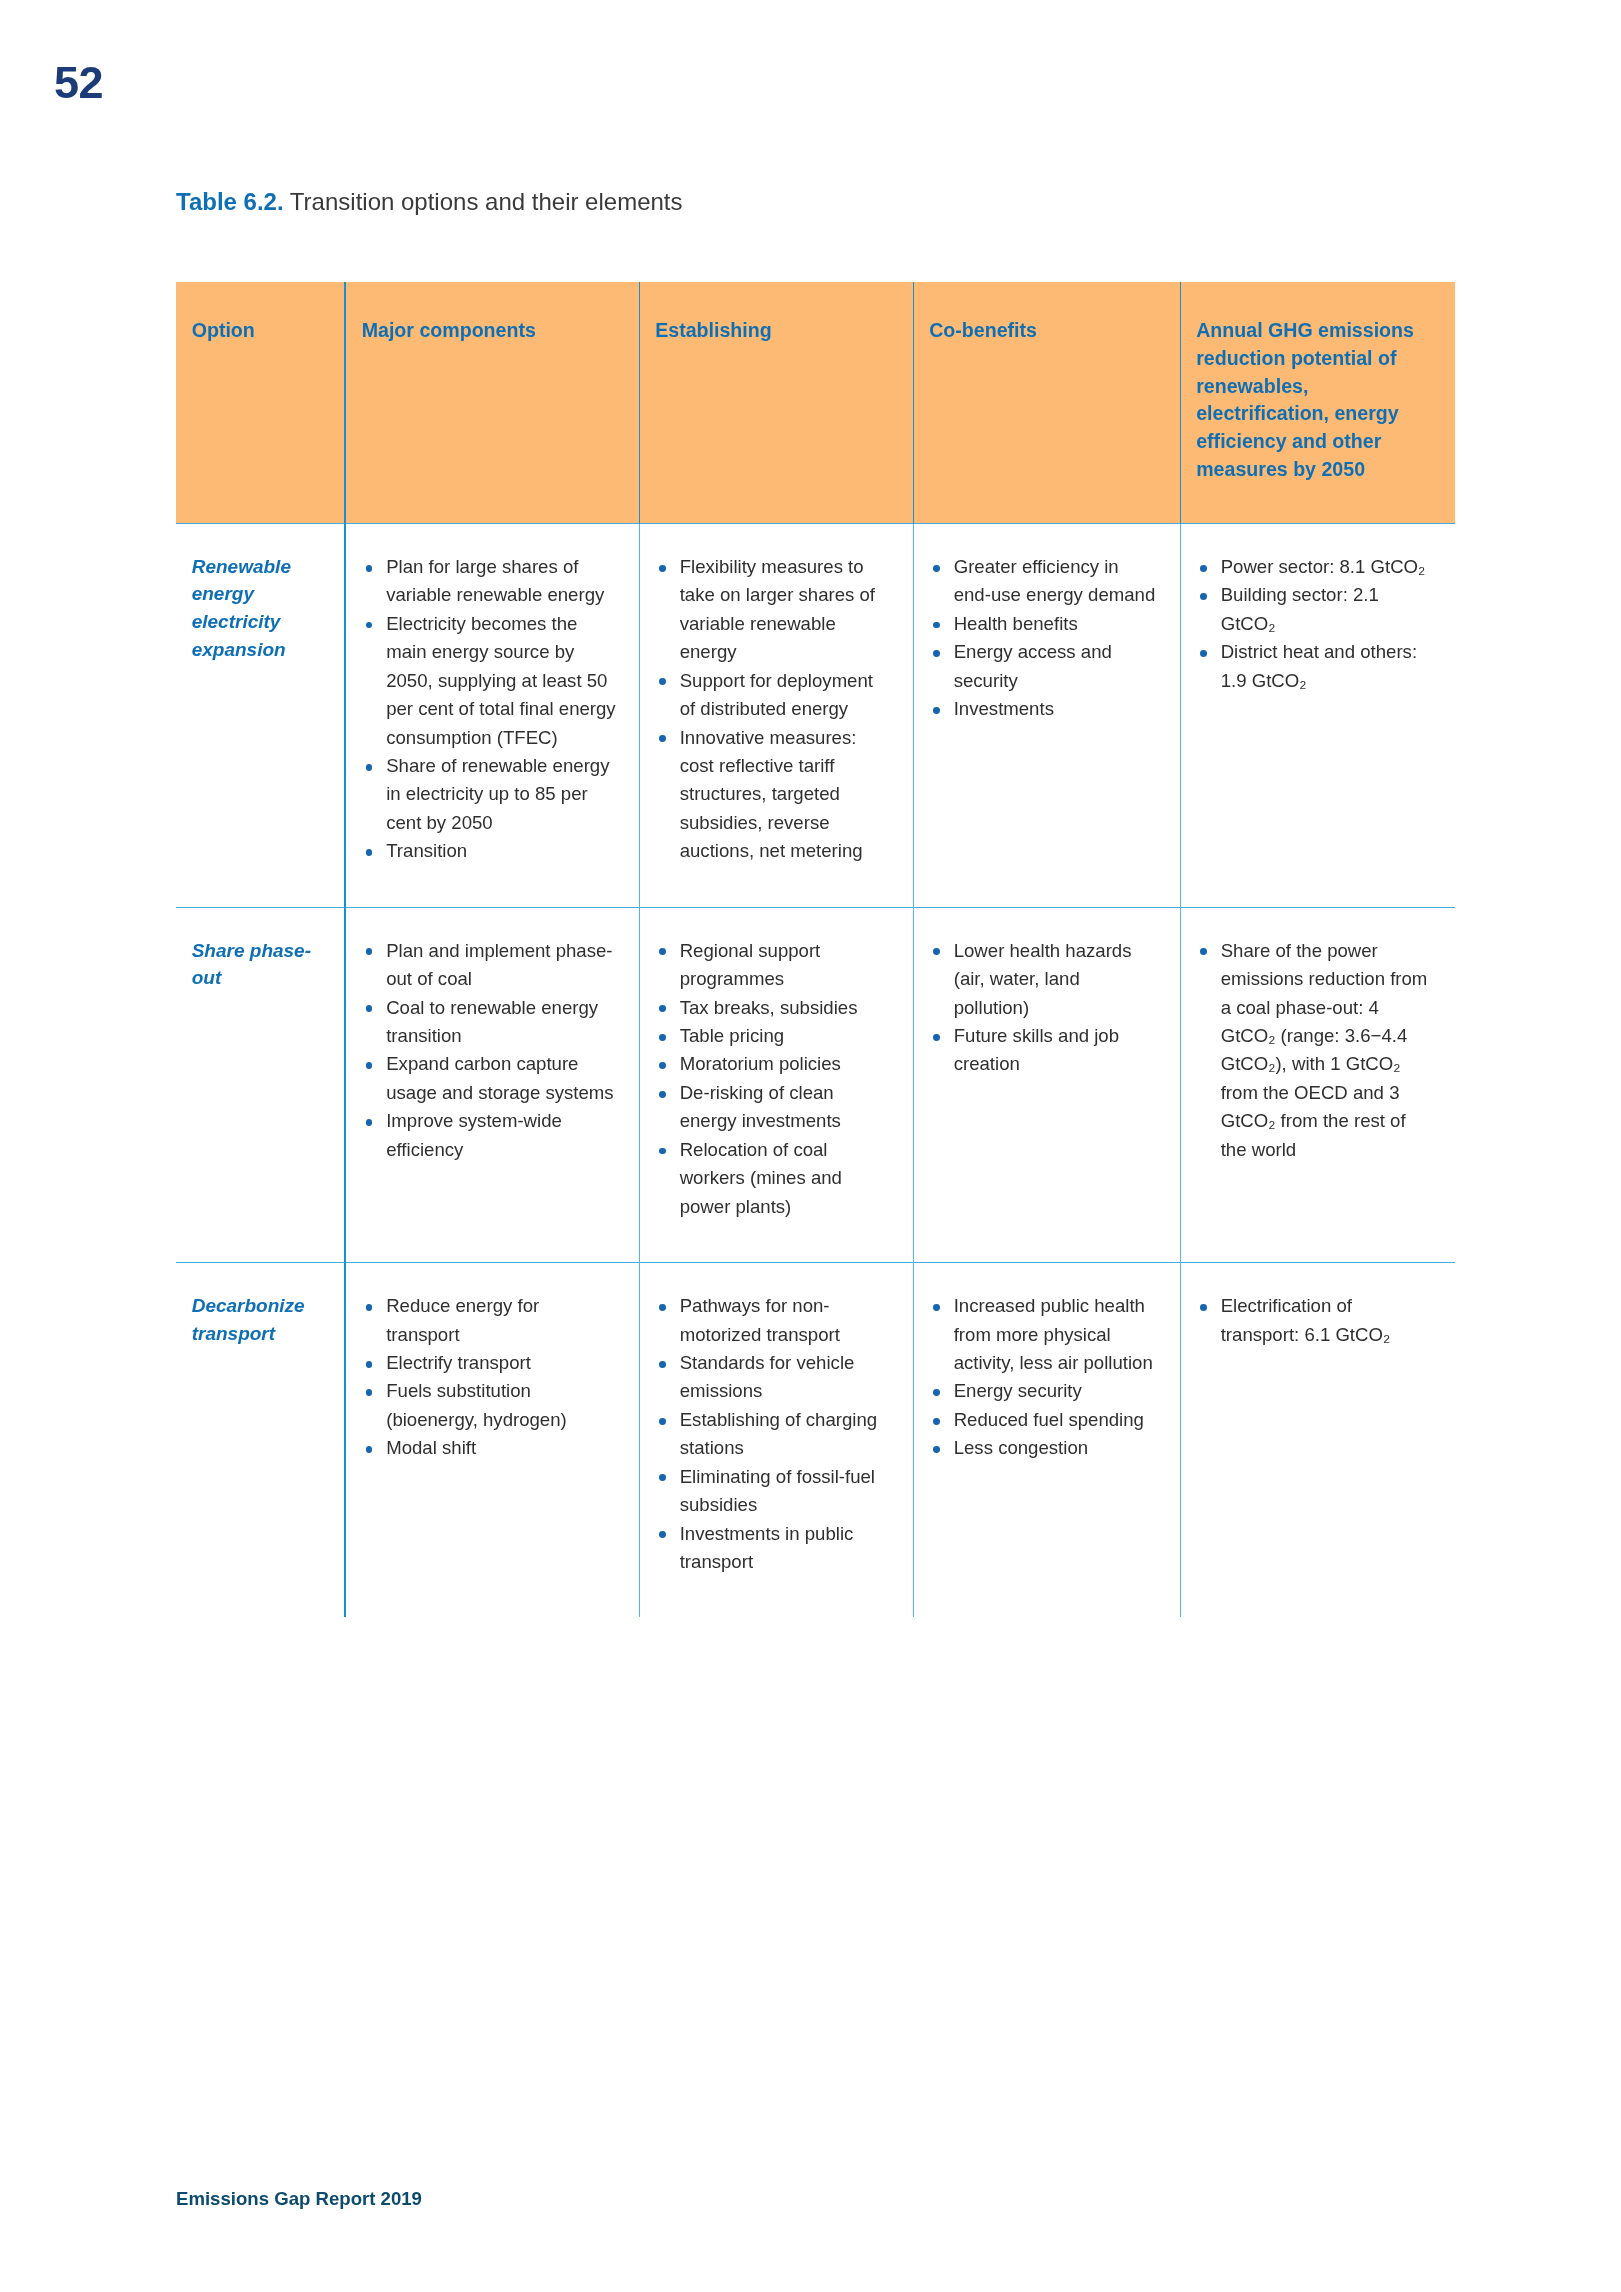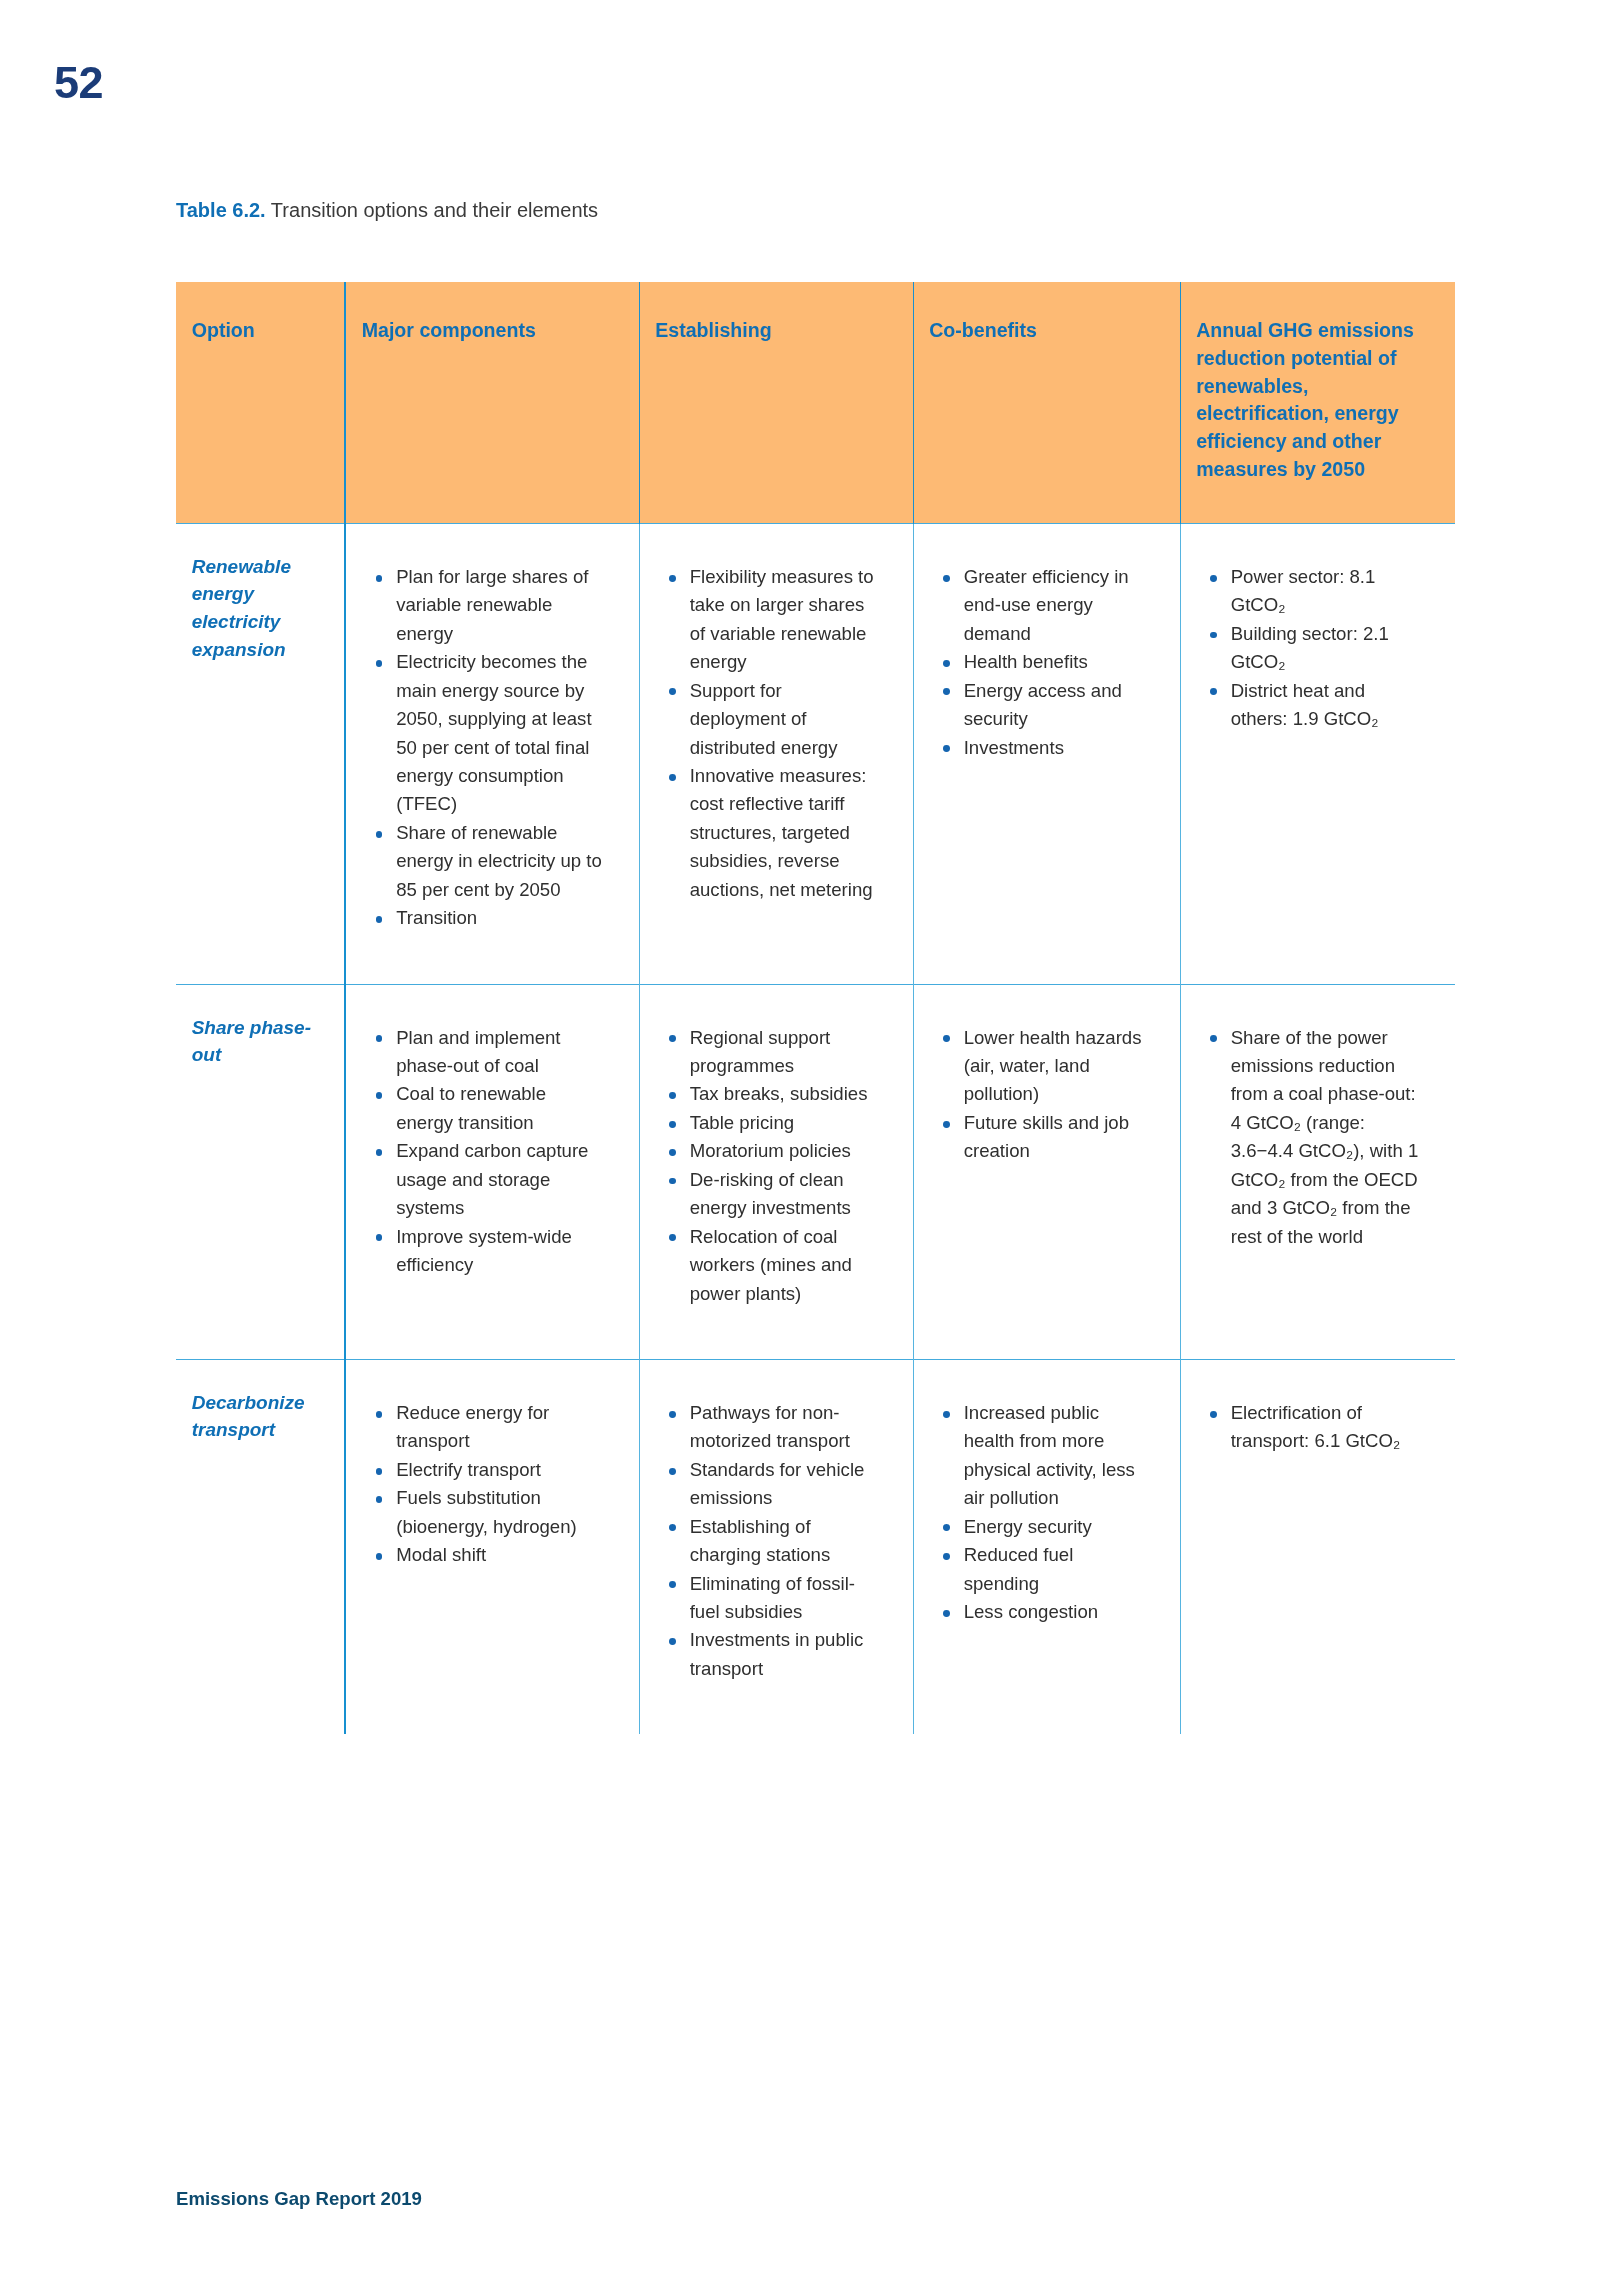--- a/index.html
+++ b/index.html
@@ -24,22 +24,22 @@
     left: 54px;
     top: 57px;
     font-size: 45px;
     font-weight: bold;
     color: #1b3c78;
     letter-spacing: -0.5px;
   }
   .table-caption {
     position: absolute;
     left: 176px;
-    top: 199px;
-    font-size: 20px;
+    top: 188px;
+    font-size: 24px;
     color: #3a3a3a;
     white-space: nowrap;
   }
   .table-caption .caption-label {
     color: #0f6fb5;
     font-weight: bold;
   }
   .table-wrap {
     position: absolute;
     left: 176px;
@@ -85,21 +85,21 @@
   tbody tr.last-row td { border-bottom: none; }
 
   .option-label {
     color: #0f6fb5;
     font-weight: bold;
     font-size: 19px;
     line-height: 1.45;
     font-style: italic;
   }
   ul.bullets {
-    margin: 10px;
+    margin: 0;
     padding: 0;
     list-style: none;
   }
   ul.bullets li {
     position: relative;
     padding-left: 24.5px;
     margin: 0 0 0 0;
     font-size: 18.6px;
     line-height: 1.53;
     color: #2f2f2f;

